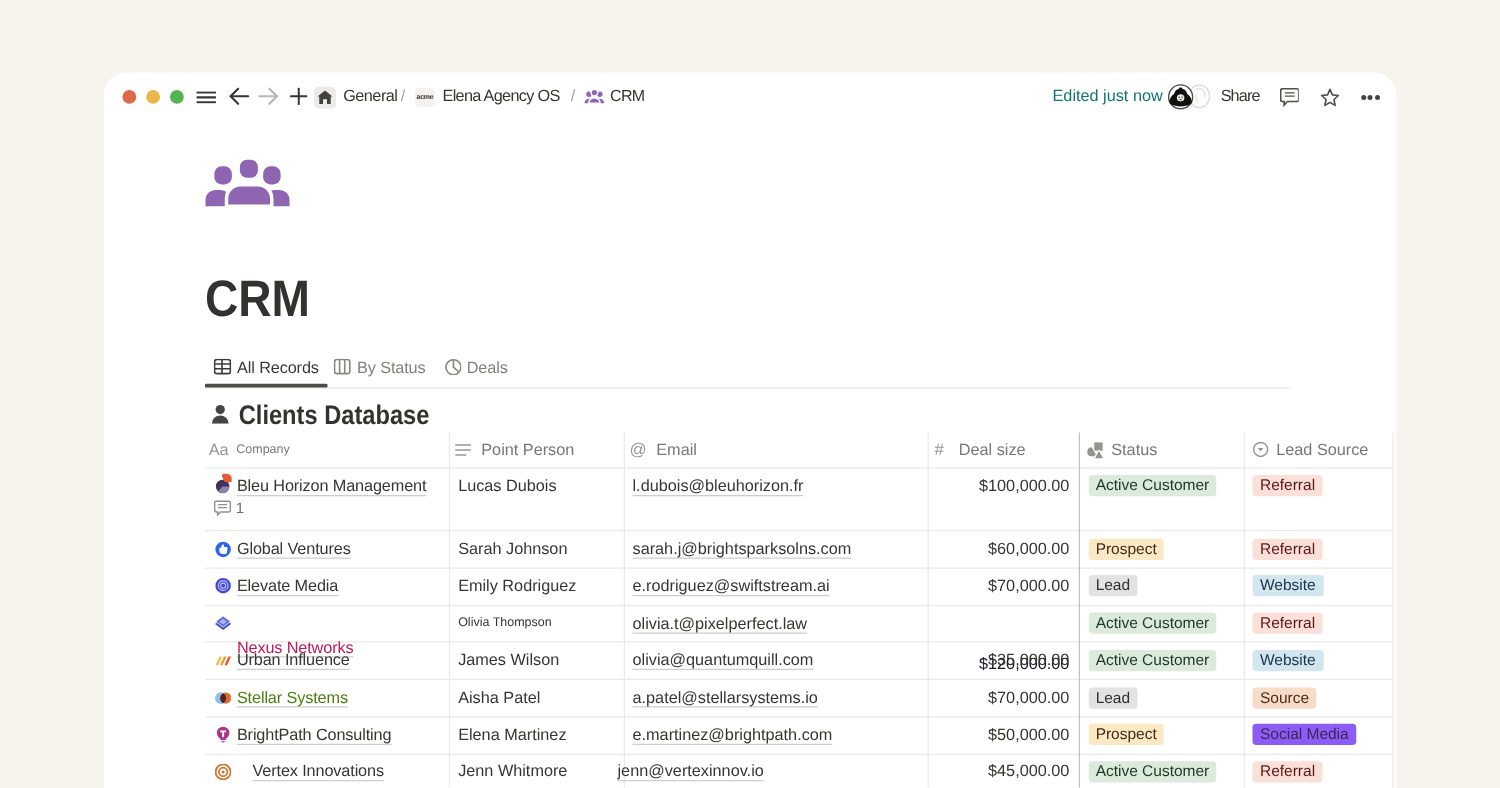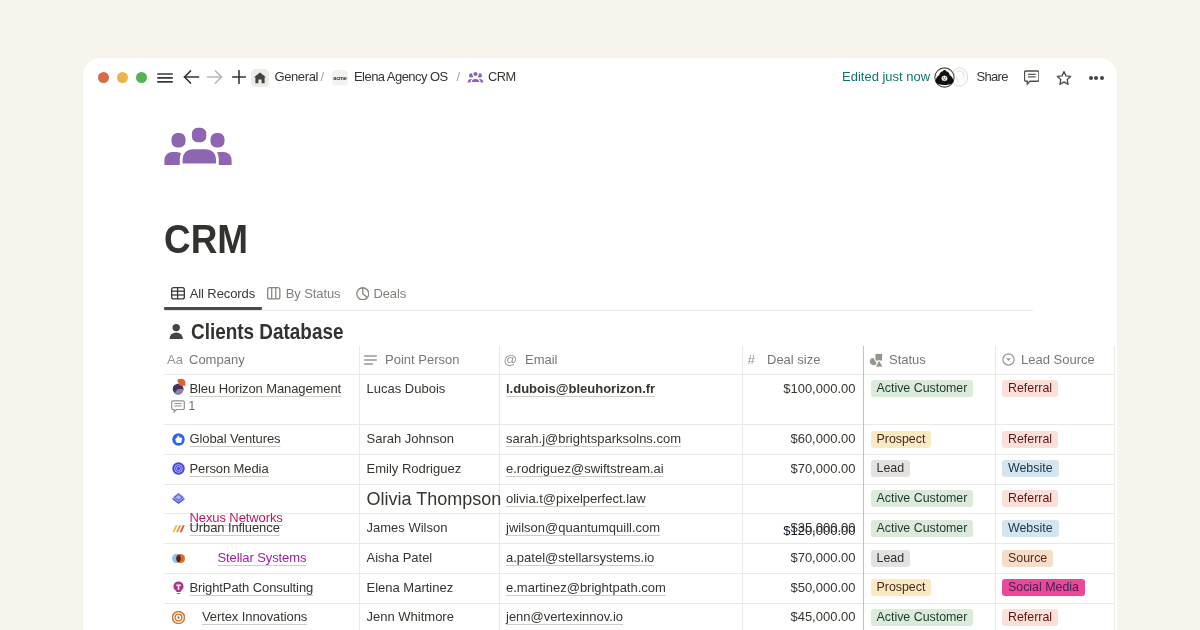--- a/index.html
+++ b/index.html
@@ -151,21 +151,21 @@
 <div class="abs hl" style="left:164px;top:543.1px;width:950px;"></div>
 <div class="abs hl" style="left:164px;top:572.8px;width:950px;"></div>
 <div class="abs hl" style="left:164px;top:602.5px;width:950px;"></div>
 <div class="abs vl" style="left:358.5px;top:346px;height:284px;"></div>
 <div class="abs vl" style="left:498.5px;top:346px;height:284px;"></div>
 <div class="abs vl" style="left:741.5px;top:346px;height:284px;"></div>
 <div class="abs vl" style="left:995px;top:346px;height:284px;"></div>
 <div class="abs vl" style="left:1113.5px;top:346px;height:284px;"></div>
 <div class="abs" style="left:862.7px;top:346px;width:1.3px;height:284px;background:#c2c1be;"></div>
 <div class="abs txt" style="left:167px;top:350.8px;font-size:13px;color:#979692;font-weight:400;line-height:18px;">Aa</div>
-<div class="abs txt" style="left:189px;top:350.8px;font-size:13px;color:#787774;font-weight:400;line-height:18px;">Company</div>
+<div class="abs txt" style="left:189px;top:350.8px;font-size:10px;color:#787774;font-weight:400;line-height:18px;">Company</div>
 <svg class="abs" style="left:364px;top:354.5px;" width="13" height="11" viewBox="0 0 13 11">
     <g stroke="#979692" stroke-width="1.3" stroke-linecap="round">
       <line x1="0.7" y1="1" x2="12.3" y2="1"></line>
       <line x1="0.7" y1="5" x2="12.3" y2="5"></line>
       <line x1="0.7" y1="9" x2="8.5" y2="9"></line>
     </g>
   </svg>
 <div class="abs txt" style="left:385px;top:350.8px;font-size:13px;color:#787774;font-weight:400;line-height:18px;">Point Person</div>
 <div class="abs txt" style="left:503.5px;top:350.8px;font-size:13.5px;color:#979692;font-weight:400;line-height:18px;">@</div>
 <div class="abs txt" style="left:525px;top:350.8px;font-size:13px;color:#787774;font-weight:400;line-height:18px;">Email</div>
@@ -183,102 +183,102 @@
     <path d="M4.2 5.3 h4.6 L6.5 8.1 Z" fill="#979692"></path>
   </svg>
 <div class="abs txt" style="left:1021px;top:350.8px;font-size:13px;color:#787774;font-weight:400;line-height:18px;">Lead Source</div>
 <svg class="abs" style="left:171.5px;top:378.5px;" width="14" height="16.5" viewBox="0 0 14 16.5">
     <circle cx="6.1" cy="10.1" r="5.4" fill="#44325c"></circle>
     <path d="M6.1 10.1 L11.5 10.1 A5.4 5.4 0 0 1 2.3 13.9 Z" fill="#8e84ab"></path>
     <path d="M9.8 0.1 a3.55 3.55 0 0 1 3.55 3.55 v2.5 a0.65 0.65 0 0 1 -0.65 0.65 h-2.9 a3.55 3.55 0 0 1 -3.55 -3.55 a1.9 1.9 0 0 1 3.55 -3.15 z" fill="#e65c2e"></path>
   </svg>
 <div class="abs txt" style="left:189.5px;top:379.6px;font-size:13px;color:#37352f;font-weight:500;line-height:18px;letter-spacing:-0.1px;"><span class="und">Bleu Horizon Management</span></div>
 <div class="abs txt" style="left:366.5px;top:379.6px;font-size:13px;color:#37352f;font-weight:400;line-height:18px;">Lucas Dubois</div>
-<div class="abs txt" style="left:506px;top:379.6px;font-size:13px;color:#37352f;font-weight:700;line-height:18px;"><span class="und">l.dubois@bleuhorizon.fr</span></div>
+<div class="abs txt" style="left:506px;top:379.6px;font-size:13px;color:#37352f;font-weight:400;line-height:18px;"><span class="und">l.dubois@bleuhorizon.fr</span></div>
 <div class="abs txt" style="right:344.5px;top:379.6px;font-size:13px;color:#37352f;font-weight:400;line-height:18px;">$100,000.00</div>
 <div class="tag" style="left:870.5px;top:380.1px;background:#dceadb;color:#1c3829;">Active Customer</div>
 <div class="tag" style="left:1002px;top:380.1px;background:#fbe0da;color:#5d1715;">Referral</div>
 <svg class="abs" style="left:171.5px;top:432.7px;" width="13" height="13" viewBox="0 0 13 13">
     <circle cx="6.5" cy="6.5" r="6.2" fill="#2f62f1"></circle>
     <path d="M5 4.6 q0.4 -2.2 1.6 -2.2 q1 0.4 0.5 2.2 h2 q1 0 0.9 1.1 l-0.5 3.4 q-0.2 1 -1.2 1 h-2.5 q-2.3 -0.4 -2.3 -2.6 q0 -2 1.5 -2.9 z" fill="#fff"></path>
     <path d="M3.2 6.5 l1.5 -1" stroke="#fff" stroke-width="0.9" fill="none"></path>
   </svg>
 <div class="abs txt" style="left:189.5px;top:430.2px;font-size:13px;color:#37352f;font-weight:500;line-height:18px;letter-spacing:-0.1px;"><span class="und">Global Ventures</span></div>
 <div class="abs txt" style="left:366.5px;top:430.2px;font-size:13px;color:#37352f;font-weight:400;line-height:18px;">Sarah Johnson</div>
 <div class="abs txt" style="left:506px;top:430.2px;font-size:13px;color:#37352f;font-weight:400;line-height:18px;"><span class="und">sarah.j@brightsparksolns.com</span></div>
 <div class="abs txt" style="right:344.5px;top:430.2px;font-size:13px;color:#37352f;font-weight:400;line-height:18px;">$60,000.00</div>
 <div class="tag" style="left:870.5px;top:430.7px;background:#fbe9c3;color:#402c1b;">Prospect</div>
 <div class="tag" style="left:1002px;top:430.7px;background:#fbe0da;color:#5d1715;">Referral</div>
 <svg class="abs" style="left:171.5px;top:462.4px;" width="13" height="13" viewBox="0 0 13 13">
     <circle cx="6.5" cy="6.5" r="6.2" fill="#4845d8"></circle>
     <rect x="2.7" y="2.7" width="7.6" height="7.6" rx="3.4" fill="none" stroke="#b9c1f2" stroke-width="0.9"></rect>
     <rect x="4.5" y="4.5" width="4" height="4" rx="1.8" fill="none" stroke="#b9c1f2" stroke-width="0.9"></rect>
   </svg>
-<div class="abs txt" style="left:189.5px;top:459.9px;font-size:13px;color:#37352f;font-weight:500;line-height:18px;letter-spacing:-0.1px;"><span class="und">Person Media</span></div>
+<div class="abs txt" style="left:189.5px;top:459.9px;font-size:13px;color:#37352f;font-weight:500;line-height:18px;letter-spacing:-0.1px;"><span class="und">Elevate Media</span></div>
 <div class="abs txt" style="left:366.5px;top:459.9px;font-size:13px;color:#37352f;font-weight:400;line-height:18px;">Emily Rodriguez</div>
 <div class="abs txt" style="left:506px;top:459.9px;font-size:13px;color:#37352f;font-weight:400;line-height:18px;"><span class="und">e.rodriguez@swiftstream.ai</span></div>
 <div class="abs txt" style="right:344.5px;top:459.9px;font-size:13px;color:#37352f;font-weight:400;line-height:18px;">$70,000.00</div>
 <div class="tag" style="left:870.5px;top:460.4px;background:#e3e2e0;color:#32302c;">Lead</div>
 <div class="tag" style="left:1002px;top:460.4px;background:#d3e5ef;color:#183347;">Website</div>
 <svg class="abs" style="left:171.5px;top:492.1px;" width="13" height="13" viewBox="0 0 13 13">
     <path d="M6.5 2.2 L13 7.1 L6.5 12 L0 7.1 Z" fill="#4a55d2"></path>
     <path d="M6.5 0.8 L12.4 5.2 L6.5 9.6 L0.6 5.2 Z" fill="#5f6ade" stroke="#fff" stroke-width="0.6"></path>
     <path d="M6.5 3 L9.6 5.3 L6.5 7.6 L3.4 5.3 Z" fill="#aeb5f0"></path>
   </svg>
 <div class="abs txt" style="left:189.5px;top:509px;font-size:13px;color:#be185d;font-weight:500;line-height:18px;letter-spacing:-0.1px;"><span class="und">Nexus Networks</span></div>
-<div class="abs txt" style="left:366.5px;top:489.6px;font-size:18px;color:#37352f;font-weight:400;line-height:18px;">Olivia Thompson</div>
+<div class="abs txt" style="left:366.5px;top:489.6px;font-size:10px;color:#37352f;font-weight:400;line-height:18px;">Olivia Thompson</div>
 <div class="abs txt" style="left:506px;top:489.6px;font-size:13px;color:#37352f;font-weight:400;line-height:18px;"><span class="und">olivia.t@pixelperfect.law</span></div>
 <div class="abs txt" style="right:344.5px;top:489.6px;font-size:13px;color:#0f172a;font-weight:400;line-height:18px;margin-top:32px;">$120,000.00</div>
 <div class="tag" style="left:870.5px;top:490.1px;background:#dceadb;color:#1c3829;">Active Customer</div>
 <div class="tag" style="left:1002px;top:490.1px;background:#fbe0da;color:#5d1715;">Referral</div>
 <svg class="abs" style="left:171.5px;top:521.7px;" width="13" height="13" viewBox="0 0 13 13">
     <g>
       <path d="M0.4 10.2 L3.6 3.2 L5.6 3.2 L2.4 10.2 Z" fill="#eebb4d"></path>
       <path d="M4 10.2 L7.2 3.2 L9.2 3.2 L6 10.2 Z" fill="#f09a33"></path>
       <path d="M7.6 10.2 L10.8 3.2 L12.8 3.2 L9.6 10.2 Z" fill="#e2562b"></path>
     </g>
   </svg>
 <div class="abs txt" style="left:189.5px;top:519.2px;font-size:13px;color:#37352f;font-weight:500;line-height:18px;letter-spacing:-0.1px;"><span class="und">Urban Influence</span></div>
 <div class="abs txt" style="left:366.5px;top:519.2px;font-size:13px;color:#37352f;font-weight:400;line-height:18px;">James Wilson</div>
-<div class="abs txt" style="left:506px;top:519.2px;font-size:13px;color:#37352f;font-weight:400;line-height:18px;"><span class="und">jwilson@quantumquill.com</span></div>
+<div class="abs txt" style="left:506px;top:519.2px;font-size:13px;color:#37352f;font-weight:400;line-height:18px;"><span class="und">olivia@quantumquill.com</span></div>
 <div class="abs txt" style="right:344.5px;top:519.2px;font-size:13px;color:#37352f;font-weight:400;line-height:18px;">$35,000.00</div>
 <div class="tag" style="left:870.5px;top:519.7px;background:#dceadb;color:#1c3829;">Active Customer</div>
 <div class="tag" style="left:1002px;top:519.7px;background:#d3e5ef;color:#183347;">Website</div>
 <svg class="abs" style="left:171.5px;top:551.5px;" width="13" height="13" viewBox="0 0 13 13">
     <circle cx="4.7" cy="6.5" r="4.7" fill="#90c1ec"></circle>
     <circle cx="8.6" cy="6.5" r="4.5" fill="#dc6a36"></circle>
     <path d="M6.6 2.5 a4.7 4.7 0 0 1 0 8 a4.5 4.5 0 0 1 0 -8 z" fill="#53261a"></path>
     <path d="M12.2 4.2 a4.5 4.5 0 0 1 0 4.6 z" fill="#eda430"></path>
   </svg>
-<div class="abs txt" style="left:189.5px;top:549.0px;font-size:13px;color:#a21caf;font-weight:500;line-height:18px;letter-spacing:-0.1px;margin-left:28px;"><span class="und">Stellar Systems</span></div>
+<div class="abs txt" style="left:189.5px;top:549.0px;font-size:13px;color:#4d7c0f;font-weight:500;line-height:18px;letter-spacing:-0.1px;"><span class="und">Stellar Systems</span></div>
 <div class="abs txt" style="left:366.5px;top:549.0px;font-size:13px;color:#37352f;font-weight:400;line-height:18px;">Aisha Patel</div>
 <div class="abs txt" style="left:506px;top:549.0px;font-size:13px;color:#37352f;font-weight:400;line-height:18px;"><span class="und">a.patel@stellarsystems.io</span></div>
 <div class="abs txt" style="right:344.5px;top:549.0px;font-size:13px;color:#37352f;font-weight:400;line-height:18px;">$70,000.00</div>
 <div class="tag" style="left:870.5px;top:549.5px;background:#e3e2e0;color:#32302c;">Lead</div>
 <div class="tag" style="left:1002px;top:549.5px;background:#f5ddca;color:#552a17;">Source</div>
 <svg class="abs" style="left:171.5px;top:581.1px;" width="13" height="13" viewBox="0 0 13 13">
     <circle cx="6.5" cy="5.4" r="5" fill="#b13387"></circle>
     <path d="M3.9 9.4 h5.2 l-0.6 1.6 h-4 z" fill="#b13387"></path>
     <path d="M4.5 12 L8.5 12 L6.5 13.6 Z" fill="#b13387"></path>
     <path d="M4.1 3.4 h4.8 v1.4 h-1.6 v4 h-1.6 v-4 h-1.6 z" fill="#fff"></path>
   </svg>
 <div class="abs txt" style="left:189.5px;top:578.6px;font-size:13px;color:#37352f;font-weight:500;line-height:18px;letter-spacing:-0.1px;"><span class="und">BrightPath Consulting</span></div>
 <div class="abs txt" style="left:366.5px;top:578.6px;font-size:13px;color:#37352f;font-weight:400;line-height:18px;">Elena Martinez</div>
 <div class="abs txt" style="left:506px;top:578.6px;font-size:13px;color:#37352f;font-weight:400;line-height:18px;"><span class="und">e.martinez@brightpath.com</span></div>
 <div class="abs txt" style="right:344.5px;top:578.6px;font-size:13px;color:#37352f;font-weight:400;line-height:18px;">$50,000.00</div>
 <div class="tag" style="left:870.5px;top:579.1px;background:#fbe9c3;color:#402c1b;">Prospect</div>
-<div class="tag" style="left:1002px;top:579.1px;background:#ec4899;color:#412454;">Social Media</div>
+<div class="tag" style="left:1002px;top:579.1px;background:#8b5cf6;color:#412454;">Social Media</div>
 <svg class="abs" style="left:171.5px;top:610.9px;" width="13" height="13" viewBox="0 0 13 13">
     <circle cx="6.5" cy="6.5" r="6" fill="none" stroke="#d2762d" stroke-width="1.5"></circle>
     <circle cx="6.5" cy="6.5" r="3.4" fill="none" stroke="#d2762d" stroke-width="1.4"></circle>
     <circle cx="6.5" cy="6.5" r="1.2" fill="#d2762d"></circle>
   </svg>
 <div class="abs txt" style="left:202px;top:608.4px;font-size:13px;color:#37352f;font-weight:400;line-height:18px;letter-spacing:-0.1px;"><span class="und">Vertex Innovations</span></div>
 <div class="abs txt" style="left:366.5px;top:608.4px;font-size:13px;color:#37352f;font-weight:400;line-height:18px;">Jenn Whitmore</div>
-<div class="abs txt" style="left:506px;top:608.4px;font-size:13px;color:#37352f;font-weight:400;line-height:18px;text-align:right;"><span class="und">jenn@vertexinnov.io</span></div>
+<div class="abs txt" style="left:494px;top:608.4px;font-size:13px;color:#37352f;font-weight:400;line-height:18px;text-align:right;"><span class="und">jenn@vertexinnov.io</span></div>
 <div class="abs txt" style="right:344.5px;top:608.4px;font-size:13px;color:#37352f;font-weight:400;line-height:18px;">$45,000.00</div>
 <div class="tag" style="left:870.5px;top:608.9px;background:#dceadb;color:#1c3829;">Active Customer</div>
 <div class="tag" style="left:1002px;top:608.9px;background:#fbe0da;color:#5d1715;">Referral</div>
 <svg class="abs" style="left:171px;top:399.8px;" width="14" height="13.5" viewBox="0 0 14 13.5">
     <g fill="none" stroke="#91908c" stroke-width="1.2">
       <path d="M2 0.9 h10 a1.3 1.3 0 0 1 1.3 1.3 v6 a1.3 1.3 0 0 1 -1.3 1.3 h-6.6 l-2.3 2.4 v-2.4 h-1.1 a1.3 1.3 0 0 1 -1.3 -1.3 v-6 a1.3 1.3 0 0 1 1.3 -1.3 z"></path>
       <line x1="3.4" y1="3.6" x2="10.6" y2="3.6" stroke-width="1"></line>
       <line x1="3.4" y1="6" x2="10.6" y2="6" stroke-width="1"></line>
     </g>
   </svg>

